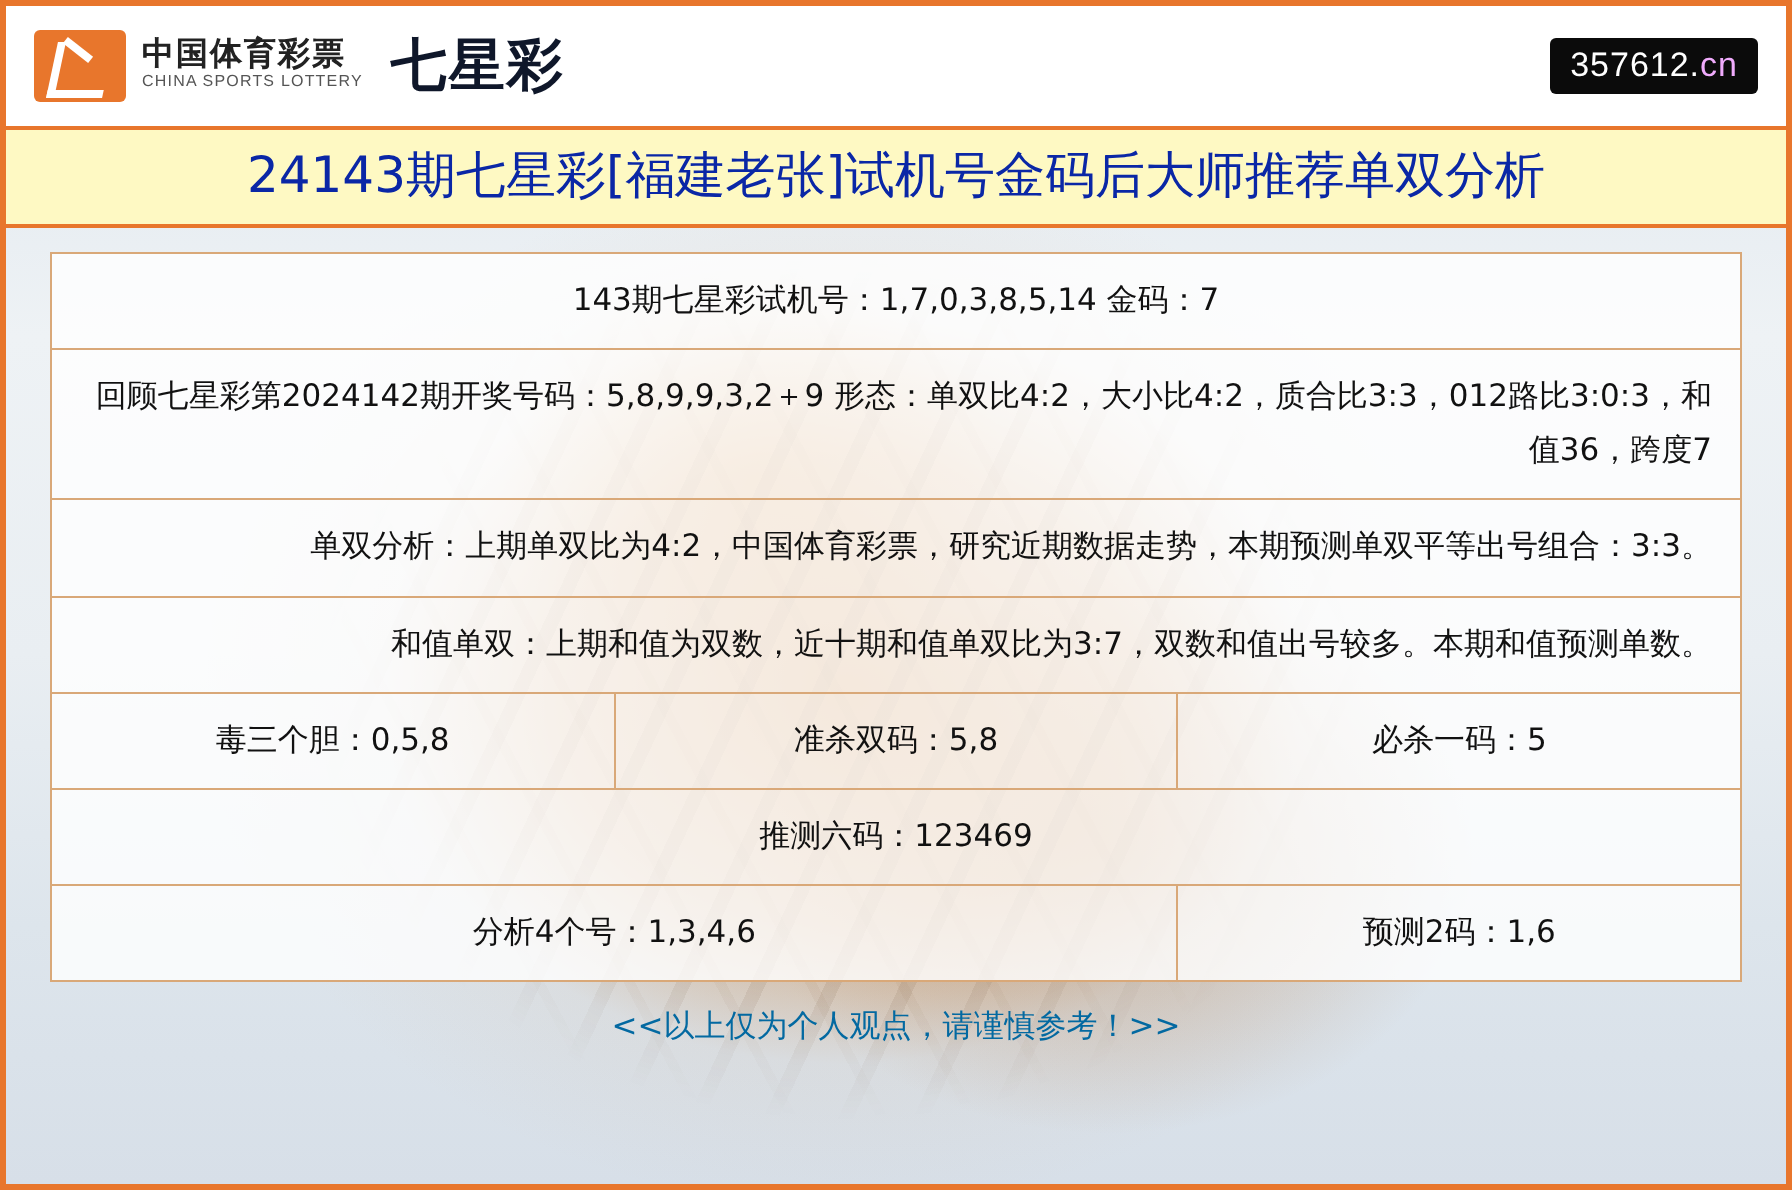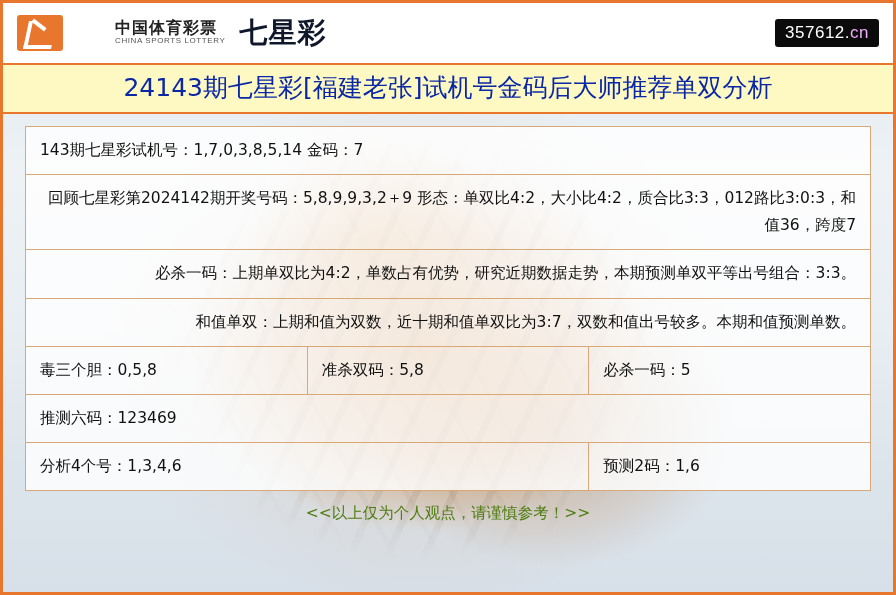--- a/index.html
+++ b/index.html
@@ -81,21 +81,20 @@
   .logo-mark:after {
     content: "";
     position: absolute;
     left: 14px; top: 8px;
     width: 16px; height: 4px;
     background: #fff;
     transform: rotate(38deg);
   }
   .logo-text {
     line-height: 1.05;
-    margin-left: 44px;
   }
   .logo-cn {
     font-size: 16px;
     color: #222;
     letter-spacing: 1px;
     font-weight: bold;
   }
   .logo-en {
     font-size: 8px;
     color: #555;
@@ -147,28 +146,29 @@
   }
   table.info td {
     border: 1px solid #d9a878;
     padding: 10px 14px;
     font-size: 15.5px;
     color: #111;
     line-height: 1.75;
     font-family: "DejaVu Sans", "Liberation Sans", sans-serif;
   }
   td.center {
+    text-align: center;
   }
   td.left {
     text-align: right;
   }
   .note {
     text-align: center;
     font-size: 15.5px;
-    color: #4d7c0f;
+    color: #0369a1;
     padding: 12px 0 10px;
     font-family: "DejaVu Sans", "Liberation Sans", sans-serif;
   }
 </style>
 </head>
 <body>
 
 <div class="page">
   <div class="bg-photo"></div>
 
@@ -193,21 +193,21 @@
     <div class="table-wrap">
       <table class="info">
         <tbody>
           <tr>
             <td class="center" colspan="3">143期七星彩试机号：1,7,0,3,8,5,14 金码：7</td>
           </tr>
           <tr>
             <td class="left" colspan="3">回顾七星彩第2024142期开奖号码：5,8,9,9,3,2＋9 形态：单双比4:2，大小比4:2，质合比3:3，012路比3:0:3，和值36，跨度7</td>
           </tr>
           <tr>
-            <td class="left" colspan="3">必杀一码：上期单双比为4:2，单数占有优势，研究近期数据走势，本期预测单双平等出号组合：3:3。</td>
+            <td class="left" colspan="3">单双分析：上期单双比为4:2，中国体育彩票，研究近期数据走势，本期预测单双平等出号组合：3:3。</td>
           </tr>
           <tr>
             <td class="left" colspan="3">和值单双：上期和值为双数，近十期和值单双比为3:7，双数和值出号较多。本期和值预测单数。</td>
           </tr>
           <tr>
             <td class="center">毒三个胆：0,5,8</td>
             <td class="center">准杀双码：5,8</td>
             <td class="center">必杀一码：5</td>
           </tr>
           <tr>

